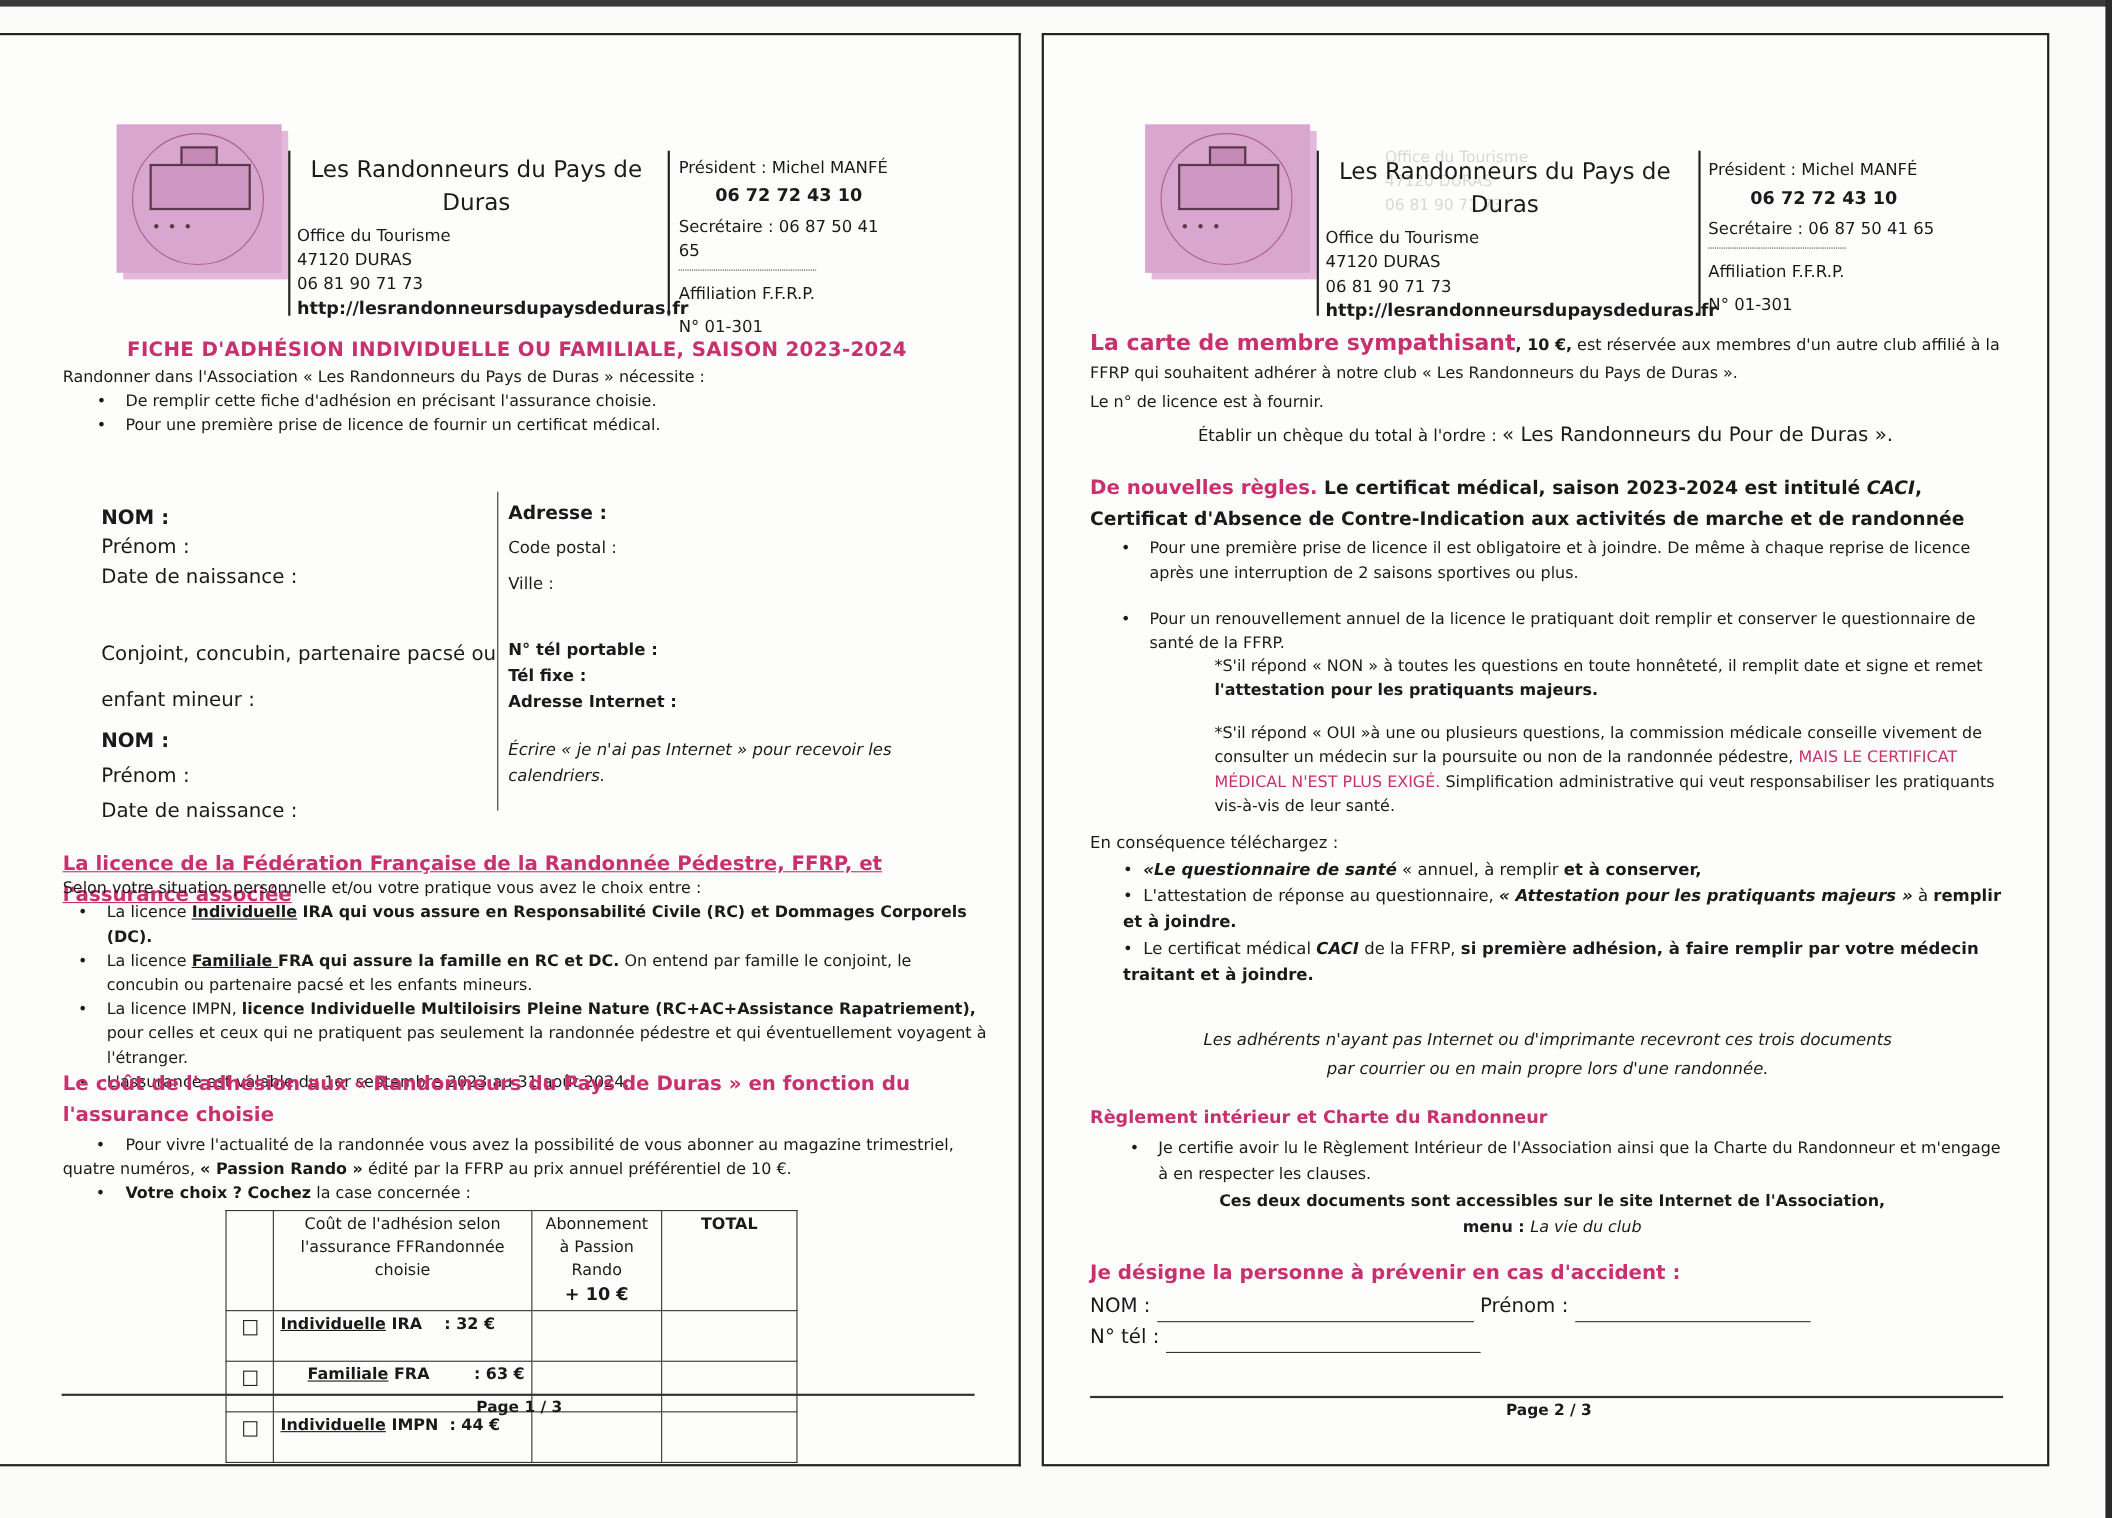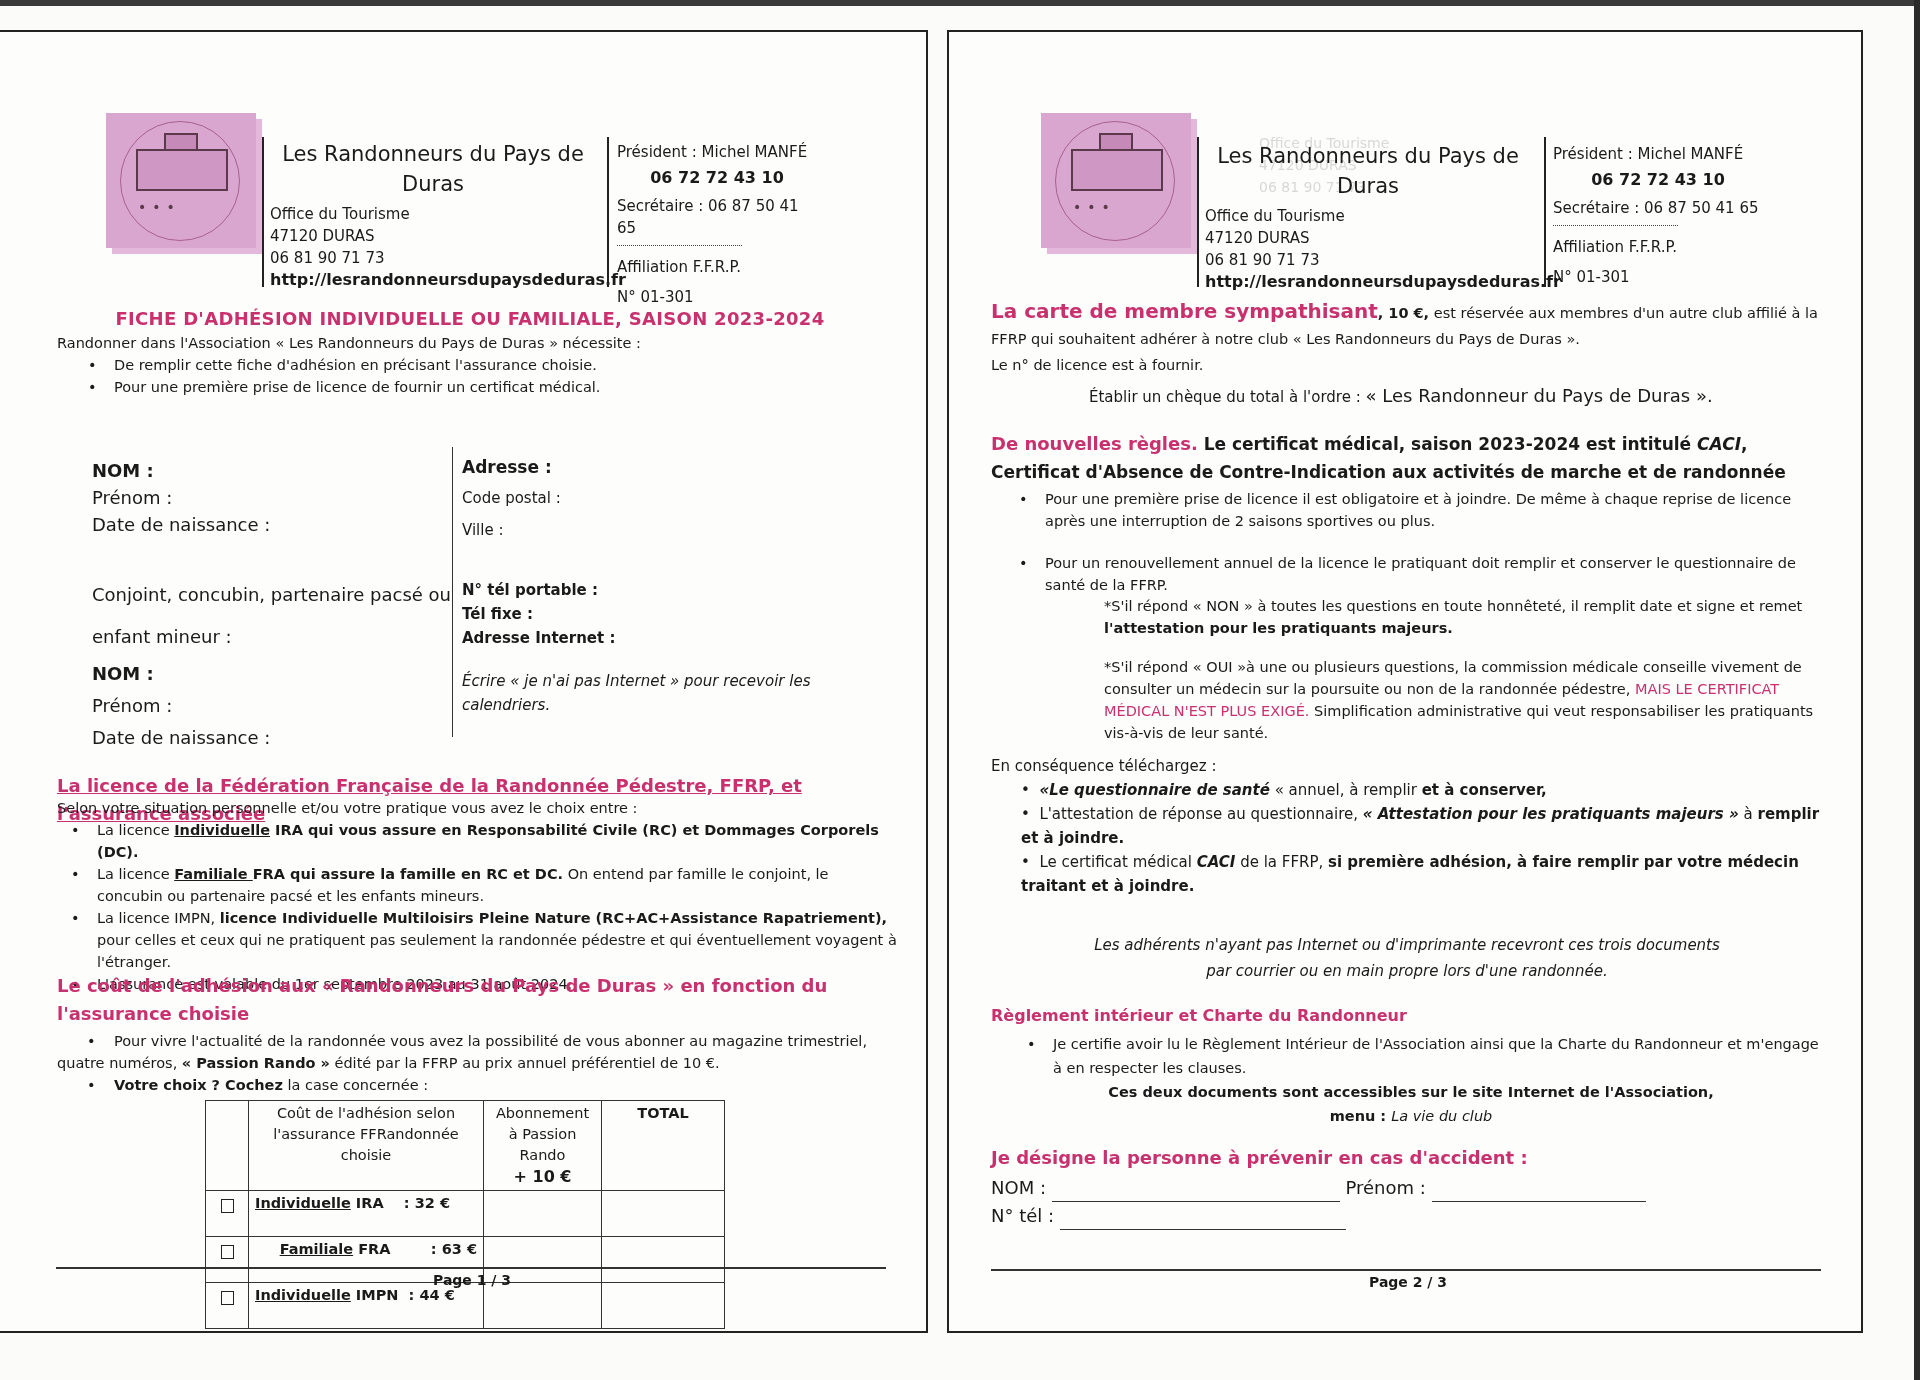--- a/index.html
+++ b/index.html
@@ -221,21 +221,21 @@
       <div style="margin-top:8px;">N° 01-301</div>
     </div>
   </div>
 
   <div class="p" style="left:42px;top:266px;width:830px;line-height:26px;">
     <span class="pink b" style="font-size:20px;">La carte de membre sympathisant</span><span class="b">, 10 €,</span><span> est réservée aux membres d'un autre club affilié à la FFRP qui souhaitent adhérer à notre club « Les Randonneurs du Pays de Duras ».</span><br>
     <span>Le n° de licence est à fournir.</span>
   </div>
 
   <div class="p" style="left:140px;top:353px;width:740px;font-size:15px;">
-    <span>Établir un chèque du total à l'ordre : </span><span style="font-size:18px;font-weight:500;">« Les Randonneur du Pays de Duras ».</span>
+    <span>Établir un chèque du total à l'ordre : </span><span style="font-size:18px;font-weight:500;">« Les Randonneurs du Pour de Duras ».</span>
   </div>
 
   <div class="p" style="left:42px;top:398px;width:830px;font-size:17px;line-height:28px;font-weight:bold;">
     <span class="pink" style="font-size:18px;">De nouvelles règles.</span><span> Le certificat médical, saison 2023-2024 est intitulé </span><i>CACI</i>, <span>Certificat d'Absence de Contre-Indication aux activités de marche et de randonnée</span>
   </div>
 
   <div class="p" style="left:42px;top:456px;width:840px;">
     <ul class="bl" style="padding-left:54px;">
       <li>Pour une première prise de licence il est obligatoire et à joindre. De même à chaque reprise de licence après une interruption de 2 saisons sportives ou plus.</li>
       <li style="margin-top:20px;">Pour un renouvellement annuel de la licence le pratiquant doit remplir et conserver le questionnaire de santé de la FFRP.</li>

